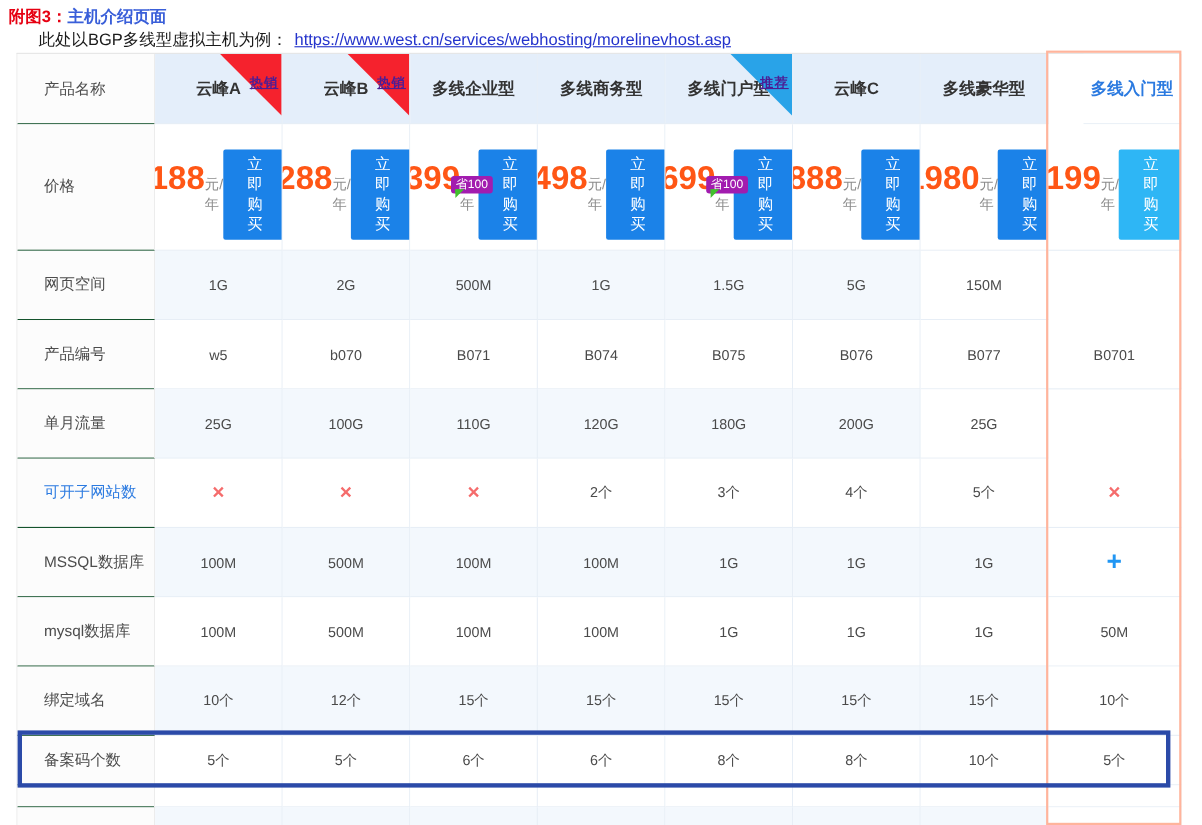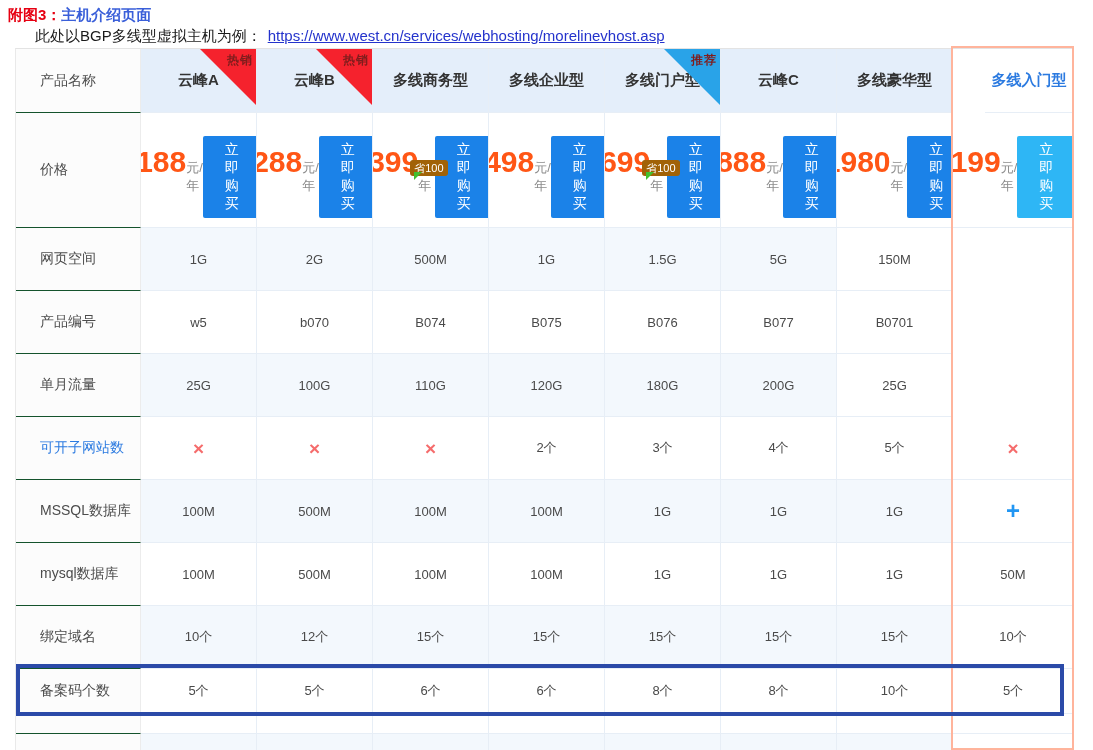--- a/index.html
+++ b/index.html
@@ -33,30 +33,30 @@
   .head-cell { background:#e4eefa; font-weight:bold; font-size:15px; color:#333; }
   .corner-cell { background:#fcfcfc; font-weight:normal; }
   .alt .data-cell { background:#f3f8fd; }
   .hl-cell { background:#fff !important; }
   .hl-head { color:#2b7ae0; background:#fff !important;margin-left:32px; }
 
   
   .ribbon { position:absolute; top:0; right:0; width:0; height:0;
     border-top:56px solid #f5222d; border-left:56px solid transparent; }
   .ribbon.rec { border-top-color:#29a3e8; }
-  .ribbon-text { position:absolute; top:3px; right:3px; color:#7f1d1d;
-    font-size:12px; font-weight:bold; letter-spacing:1px; }
+  .ribbon-text { position:absolute; top:18px; right:3px; color:#4c1d95;
+    font-size:12px; font-weight:bold; letter-spacing:1px;text-decoration:underline; }
 
   
   .price-wrap { display:flex; flex-direction:row; align-items:center; }
   .price-line { display:flex; align-items:baseline; }
   .price-num { color:#ff5615; font-size:30px; font-weight:bold; }
   .price-unit-wrap { position:relative; }
   .price-unit { color:#8c8c8c; font-size:13px; }
-  .save-badge { position:absolute; left:-8px; bottom:19px; background:#a16207; color:#fff;
+  .save-badge { position:absolute; left:-8px; bottom:19px; background:#a21caf; color:#fff;
     font-size:11px; line-height:14px; padding:1px 4px; border-radius:3px; white-space:nowrap; }
   .save-badge::after { content:""; position:absolute; left:4px; bottom:-4px;
     border:4px solid transparent; border-top-color:#42c02e; border-left-color:#42c02e;
     width:0; height:0; }
   .buy-btn { margin-top:13px; padding:5px 22px; background:#1b82e8; color:#fff;
     font-size:14px; border:none; border-radius:2px; cursor:pointer; }
   .buy-btn.light { background:#2eb6f5; }
 
   .link-label { color:#2b7ae0; cursor:pointer; }
   .x-mark { color:#f56c6c; font-size:19px; font-weight:bold; line-height:1; }
@@ -87,24 +87,24 @@
         <span>云峰A</span>
         <span class="ribbon"></span>
         <span class="ribbon-text">热销</span>
       </div>
       <div class="cell head-cell">
         <span>云峰B</span>
         <span class="ribbon"></span>
         <span class="ribbon-text">热销</span>
       </div>
       <div class="cell head-cell">
+        <span>多线企业型</span>
+      </div>
+      <div class="cell head-cell">
         <span>多线商务型</span>
-      </div>
-      <div class="cell head-cell">
-        <span>多线企业型</span>
       </div>
       <div class="cell head-cell">
         <span>多线门户型</span>
         <span class="ribbon rec"></span>
         <span class="ribbon-text">推荐</span>
       </div>
       <div class="cell head-cell">
         <span>云峰C</span>
       </div>
       <div class="cell head-cell">
@@ -221,20 +221,23 @@
       <div class="cell label-cell">
         <span>产品编号</span>
       </div>
       <div class="cell data-cell">
         <span>w5</span>
       </div>
       <div class="cell data-cell">
         <span>b070</span>
       </div>
       <div class="cell data-cell">
+        <span>B071</span>
+      </div>
+      <div class="cell data-cell">
         <span>B074</span>
       </div>
       <div class="cell data-cell">
         <span>B075</span>
       </div>
       <div class="cell data-cell">
         <span>B076</span>
       </div>
       <div class="cell data-cell">
         <span>B077</span>

